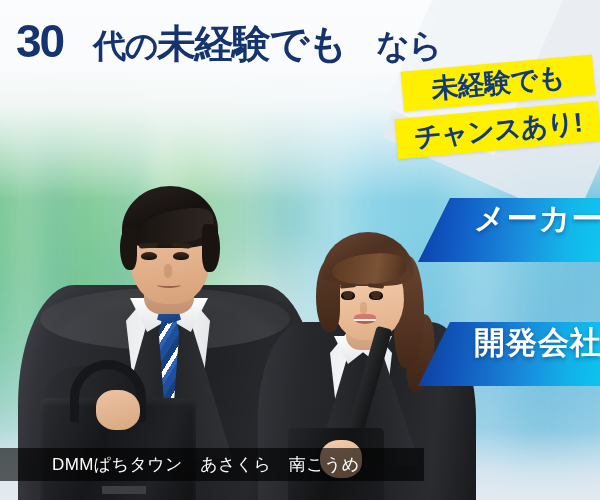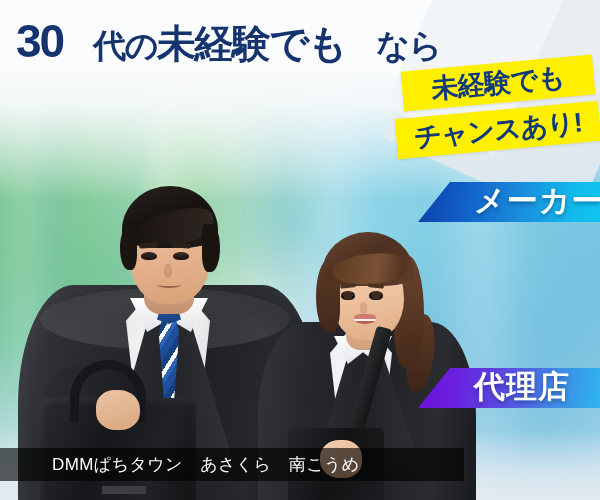--- a/index.html
+++ b/index.html
@@ -358,39 +358,40 @@
     font-size:27px;letter-spacing:-.5px;
   }
   .ribbon-2{
     left:396px;top:110px;width:204px;height:40px;
     transform:rotate(-5.2deg);
     font-size:27px;letter-spacing:-1px;
   }
 
   
   .cat{
-    position:absolute;height:40px;right:0;
-    display:flex;align-items:flex-end;
+    position:absolute;height:64px;right:0;
+    display:flex;align-items:flex-start;
     clip-path:polygon(32px 0,100% 0,100% 100%,0 100%);
     box-shadow:0 2px 4px rgba(0,0,0,.16);
+    margin-top:16px;
   }
   .cat span{
     color:#fff;font-weight:700;font-size:31px;letter-spacing:1px;
     margin-left:56px;white-space:nowrap;
     text-shadow:0 2px 4px rgba(0,40,90,.45);
   }
   .cat-0{top:182px;left:418px;background:linear-gradient(97deg,#0b3fa8 0%,#1160c8 26%,#1a8fdd 58%,#13b6ea 82%,#0fc5ef 100%);}
   .cat-1{top:244px;left:418px;background:linear-gradient(97deg,#3c10c8 0%,#3a28d6 22%,#3663dd 56%,#3a8fe2 84%,#41a3e6 100%);}
   .cat-2{top:306px;left:418px;background:linear-gradient(97deg,#0d3c9e 0%,#1159bd 24%,#1a86d8 56%,#12b0e8 82%,#0ec3ef 100%);}
   .cat-3{top:368px;left:418px;background:linear-gradient(97deg,#6a12d8 0%,#6b1fdf 20%,#5a4ce0 48%,#3d8fe6 78%,#2fb4ee 100%);}
   .cat-4{top:430px;left:418px;background:linear-gradient(97deg,#0e57c6 0%,#1273d6 26%,#12a0e6 58%,#10c0f2 84%,#0fcdf6 100%);}
 
   
   .credit{
-    position:absolute;left:0;top:448px;width:464px;height:33px;
+    position:absolute;left:0;top:448px;width:424px;height:33px;
     background:rgba(0,0,0,.62);
     display:flex;align-items:center;
   }
   .credit span{
     margin-left:52px;color:#fff;font-size:17px;font-weight:400;
     letter-spacing:.4px;white-space:nowrap;
   }
 </style>
 </head>
 <body>
@@ -471,21 +472,21 @@
   <div class="ribbon ribbon-1">
     <span>未経験でも</span>
   </div>
   <div class="ribbon ribbon-2">
     <span>チャンスあり!</span>
   </div>
 
   <div class="cat cat-0">
     <span>メーカー</span>
   </div>
-  <div class="cat cat-3">
-    <span>代理店</span>
+  <div class="cat cat-2">
+    <span>開発会社</span>
   </div>
 
   <div class="credit">
     <span>DMMぱちタウン　あさくら　南こうめ</span>
   </div>
 
 </div>
 
 </body></html>

